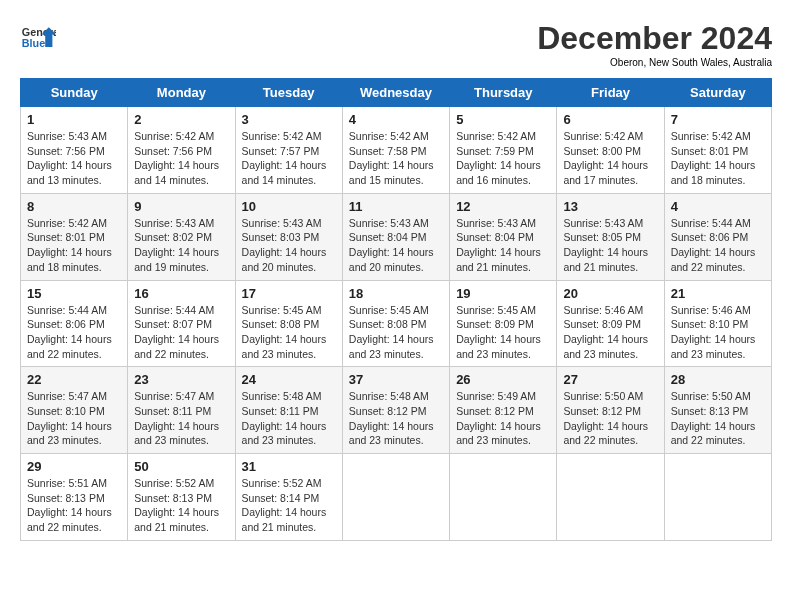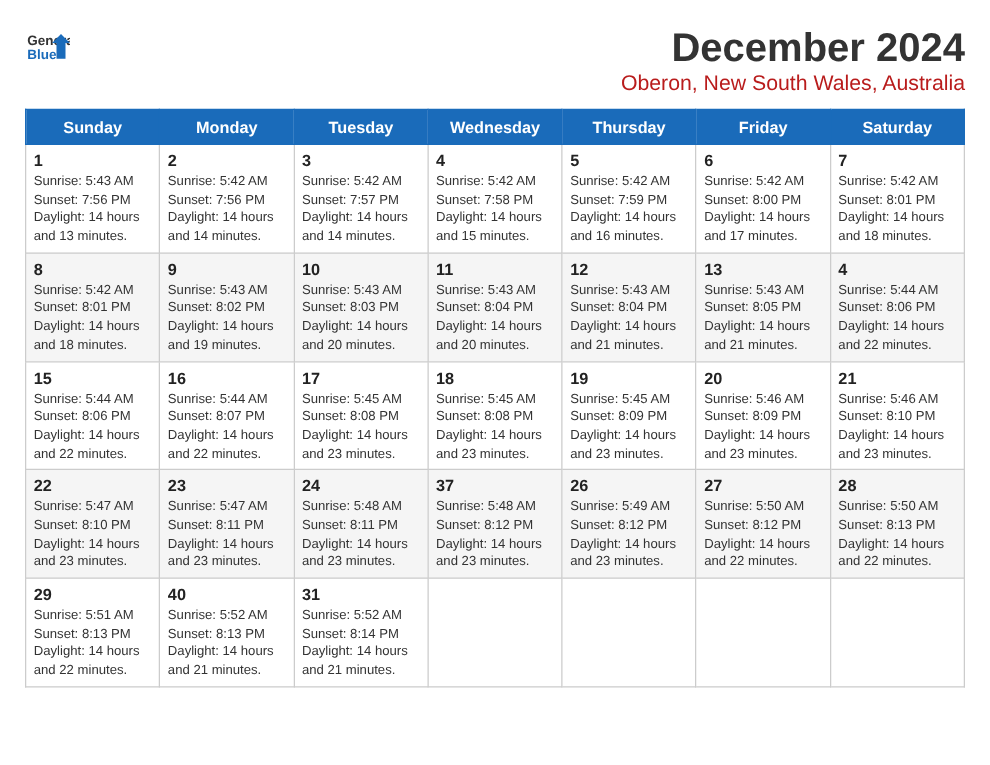--- a/index.html
+++ b/index.html
@@ -28,22 +28,22 @@
     .title-block {
       text-align: right;
     }
     .main-title {
       font-size: 32px;
       font-weight: bold;
       color: #333;
       text-align: right;
     }
     .subtitle {
-      font-size: 17px;
-      color: #b91c1c;
+      font-size: 10px;
+      color: #000000;
     }
     .calendar {
       width: 100%;
       border-collapse: collapse;
       font-size: 11px;
     }
     .calendar th {
       background: #1a6bba;
       color: #fff;
       text-align: center;
@@ -341,21 +341,21 @@
       <tr>
         <td>
         <span class="day-num">29</span>
         <div class="day-info">
           Sunrise: 5:51 AM<br>
           Sunset: 8:13 PM<br>
           Daylight: 14 hours and 22 minutes.
         </div>
       </td>
         <td>
-        <span class="day-num">40</span>
+        <span class="day-num">50</span>
         <div class="day-info">
           Sunrise: 5:52 AM<br>
           Sunset: 8:13 PM<br>
           Daylight: 14 hours and 21 minutes.
         </div>
       </td>
         <td>
         <span class="day-num">31</span>
         <div class="day-info">
           Sunrise: 5:52 AM<br>

